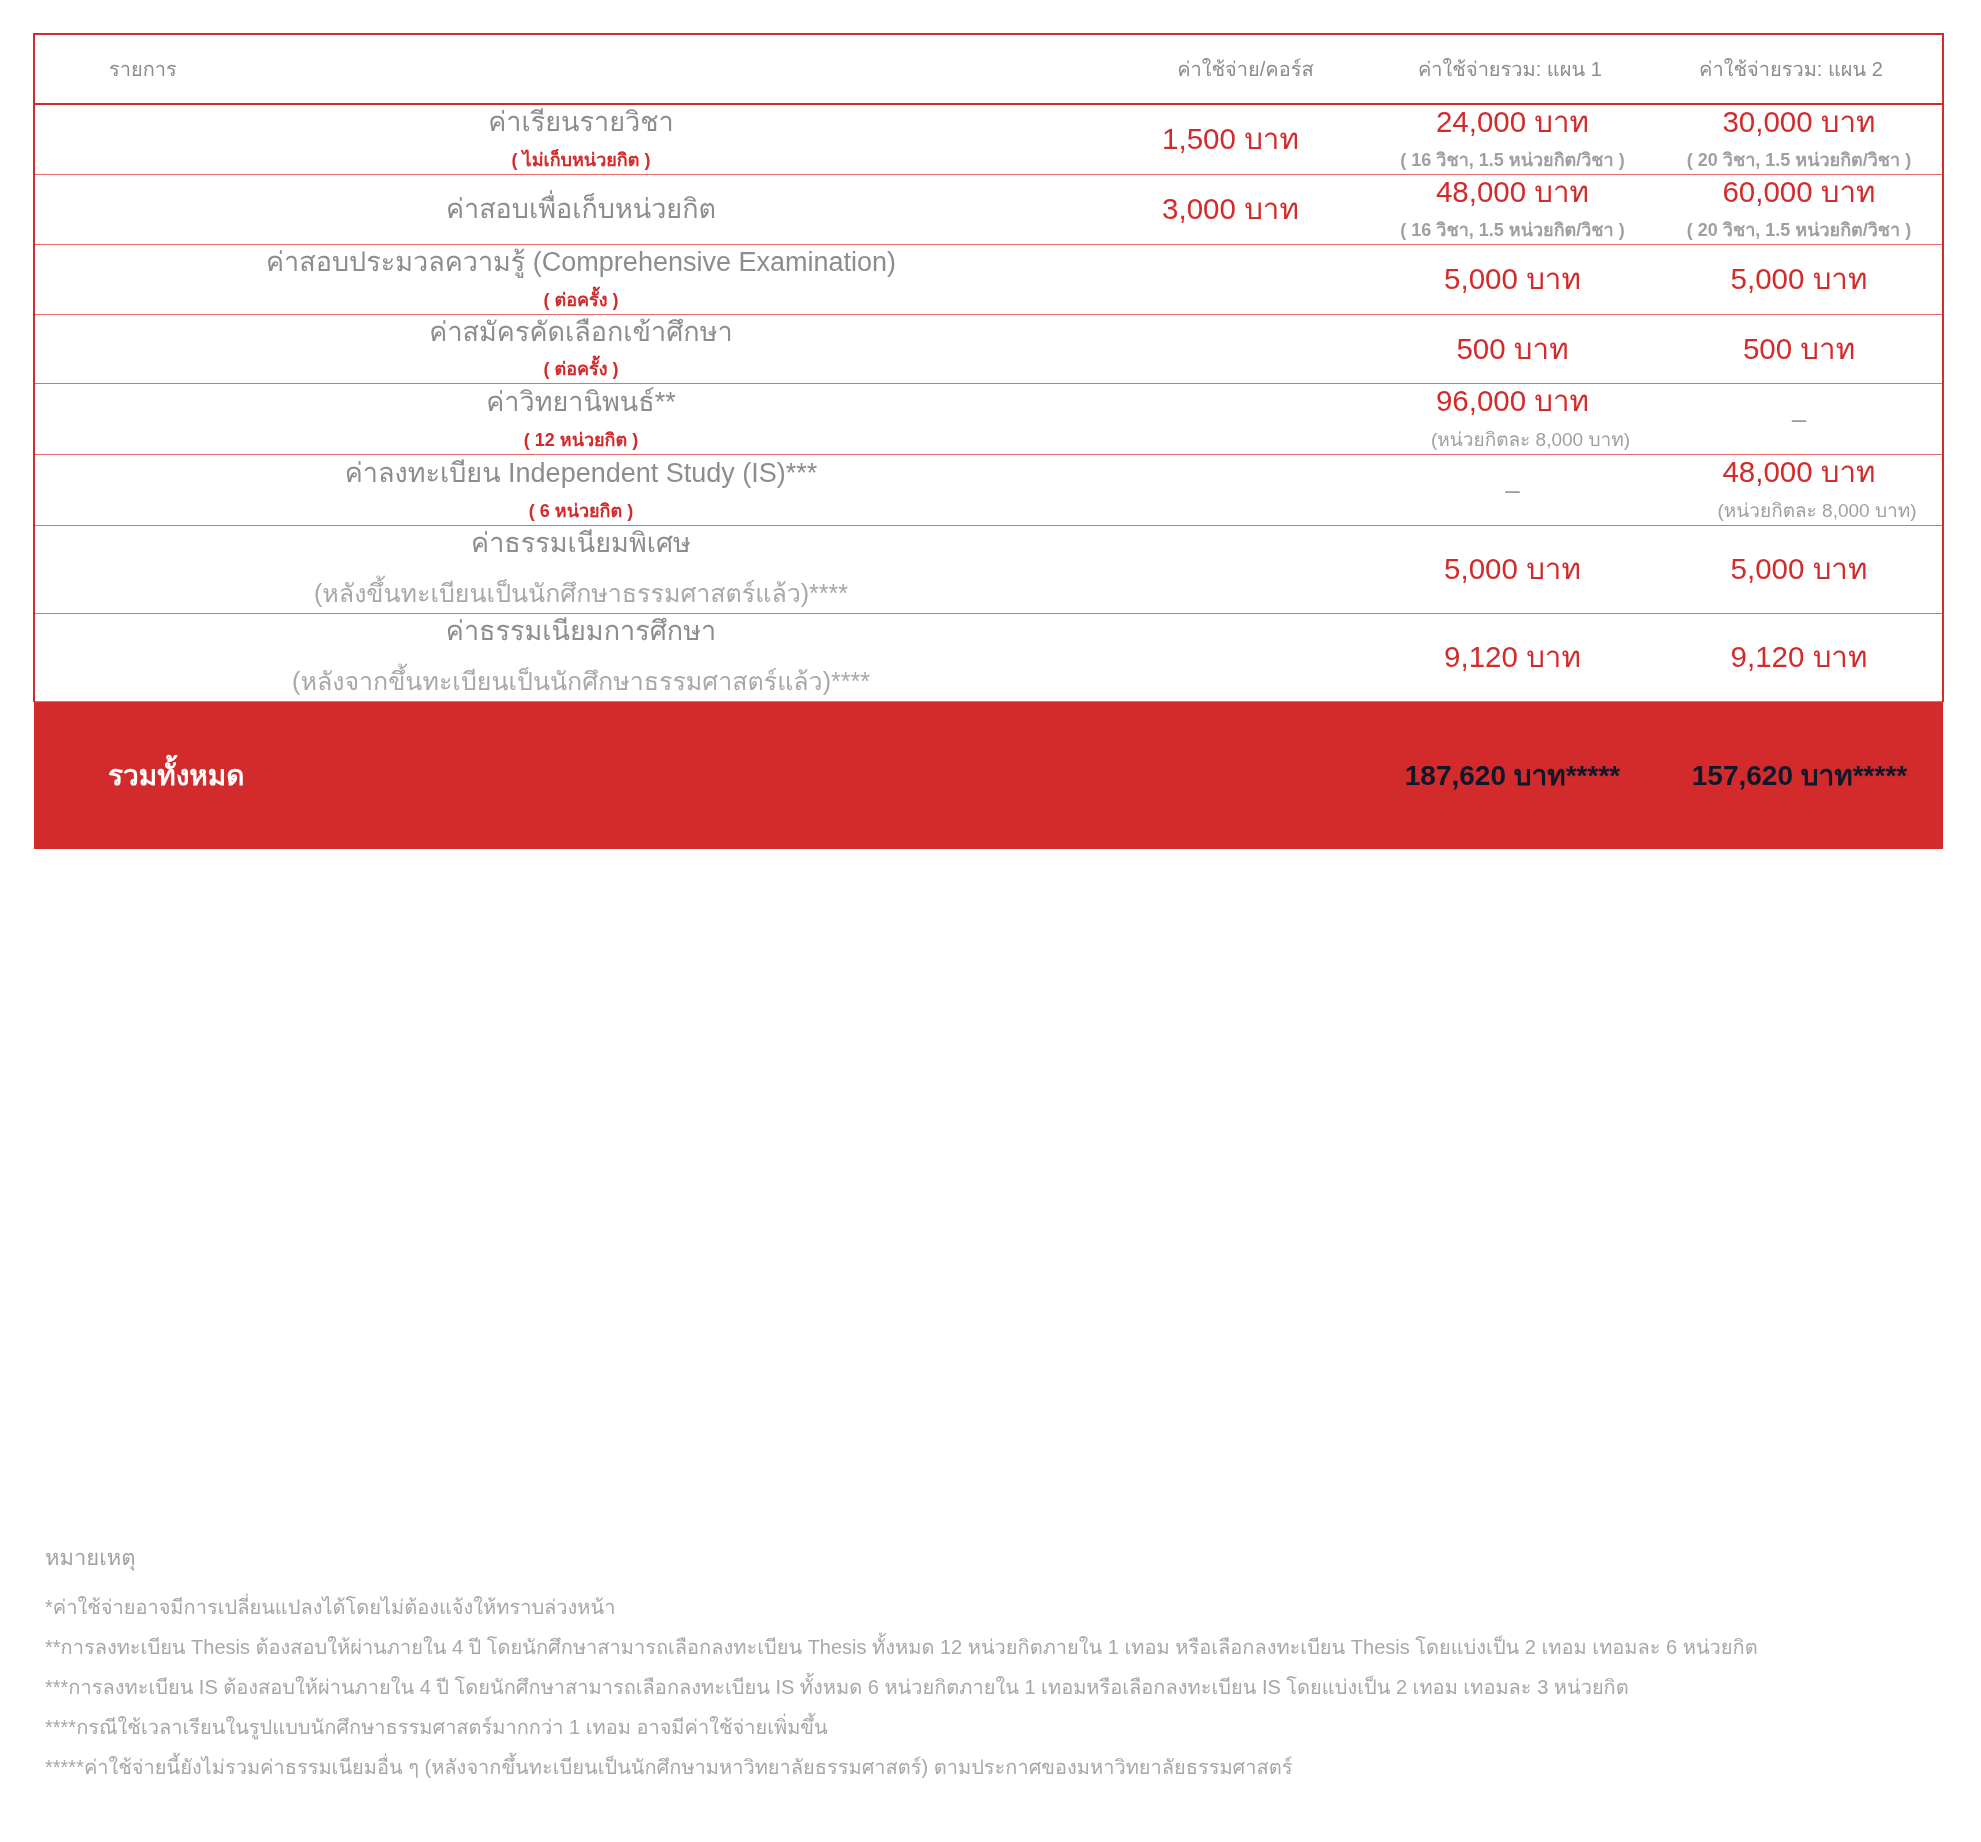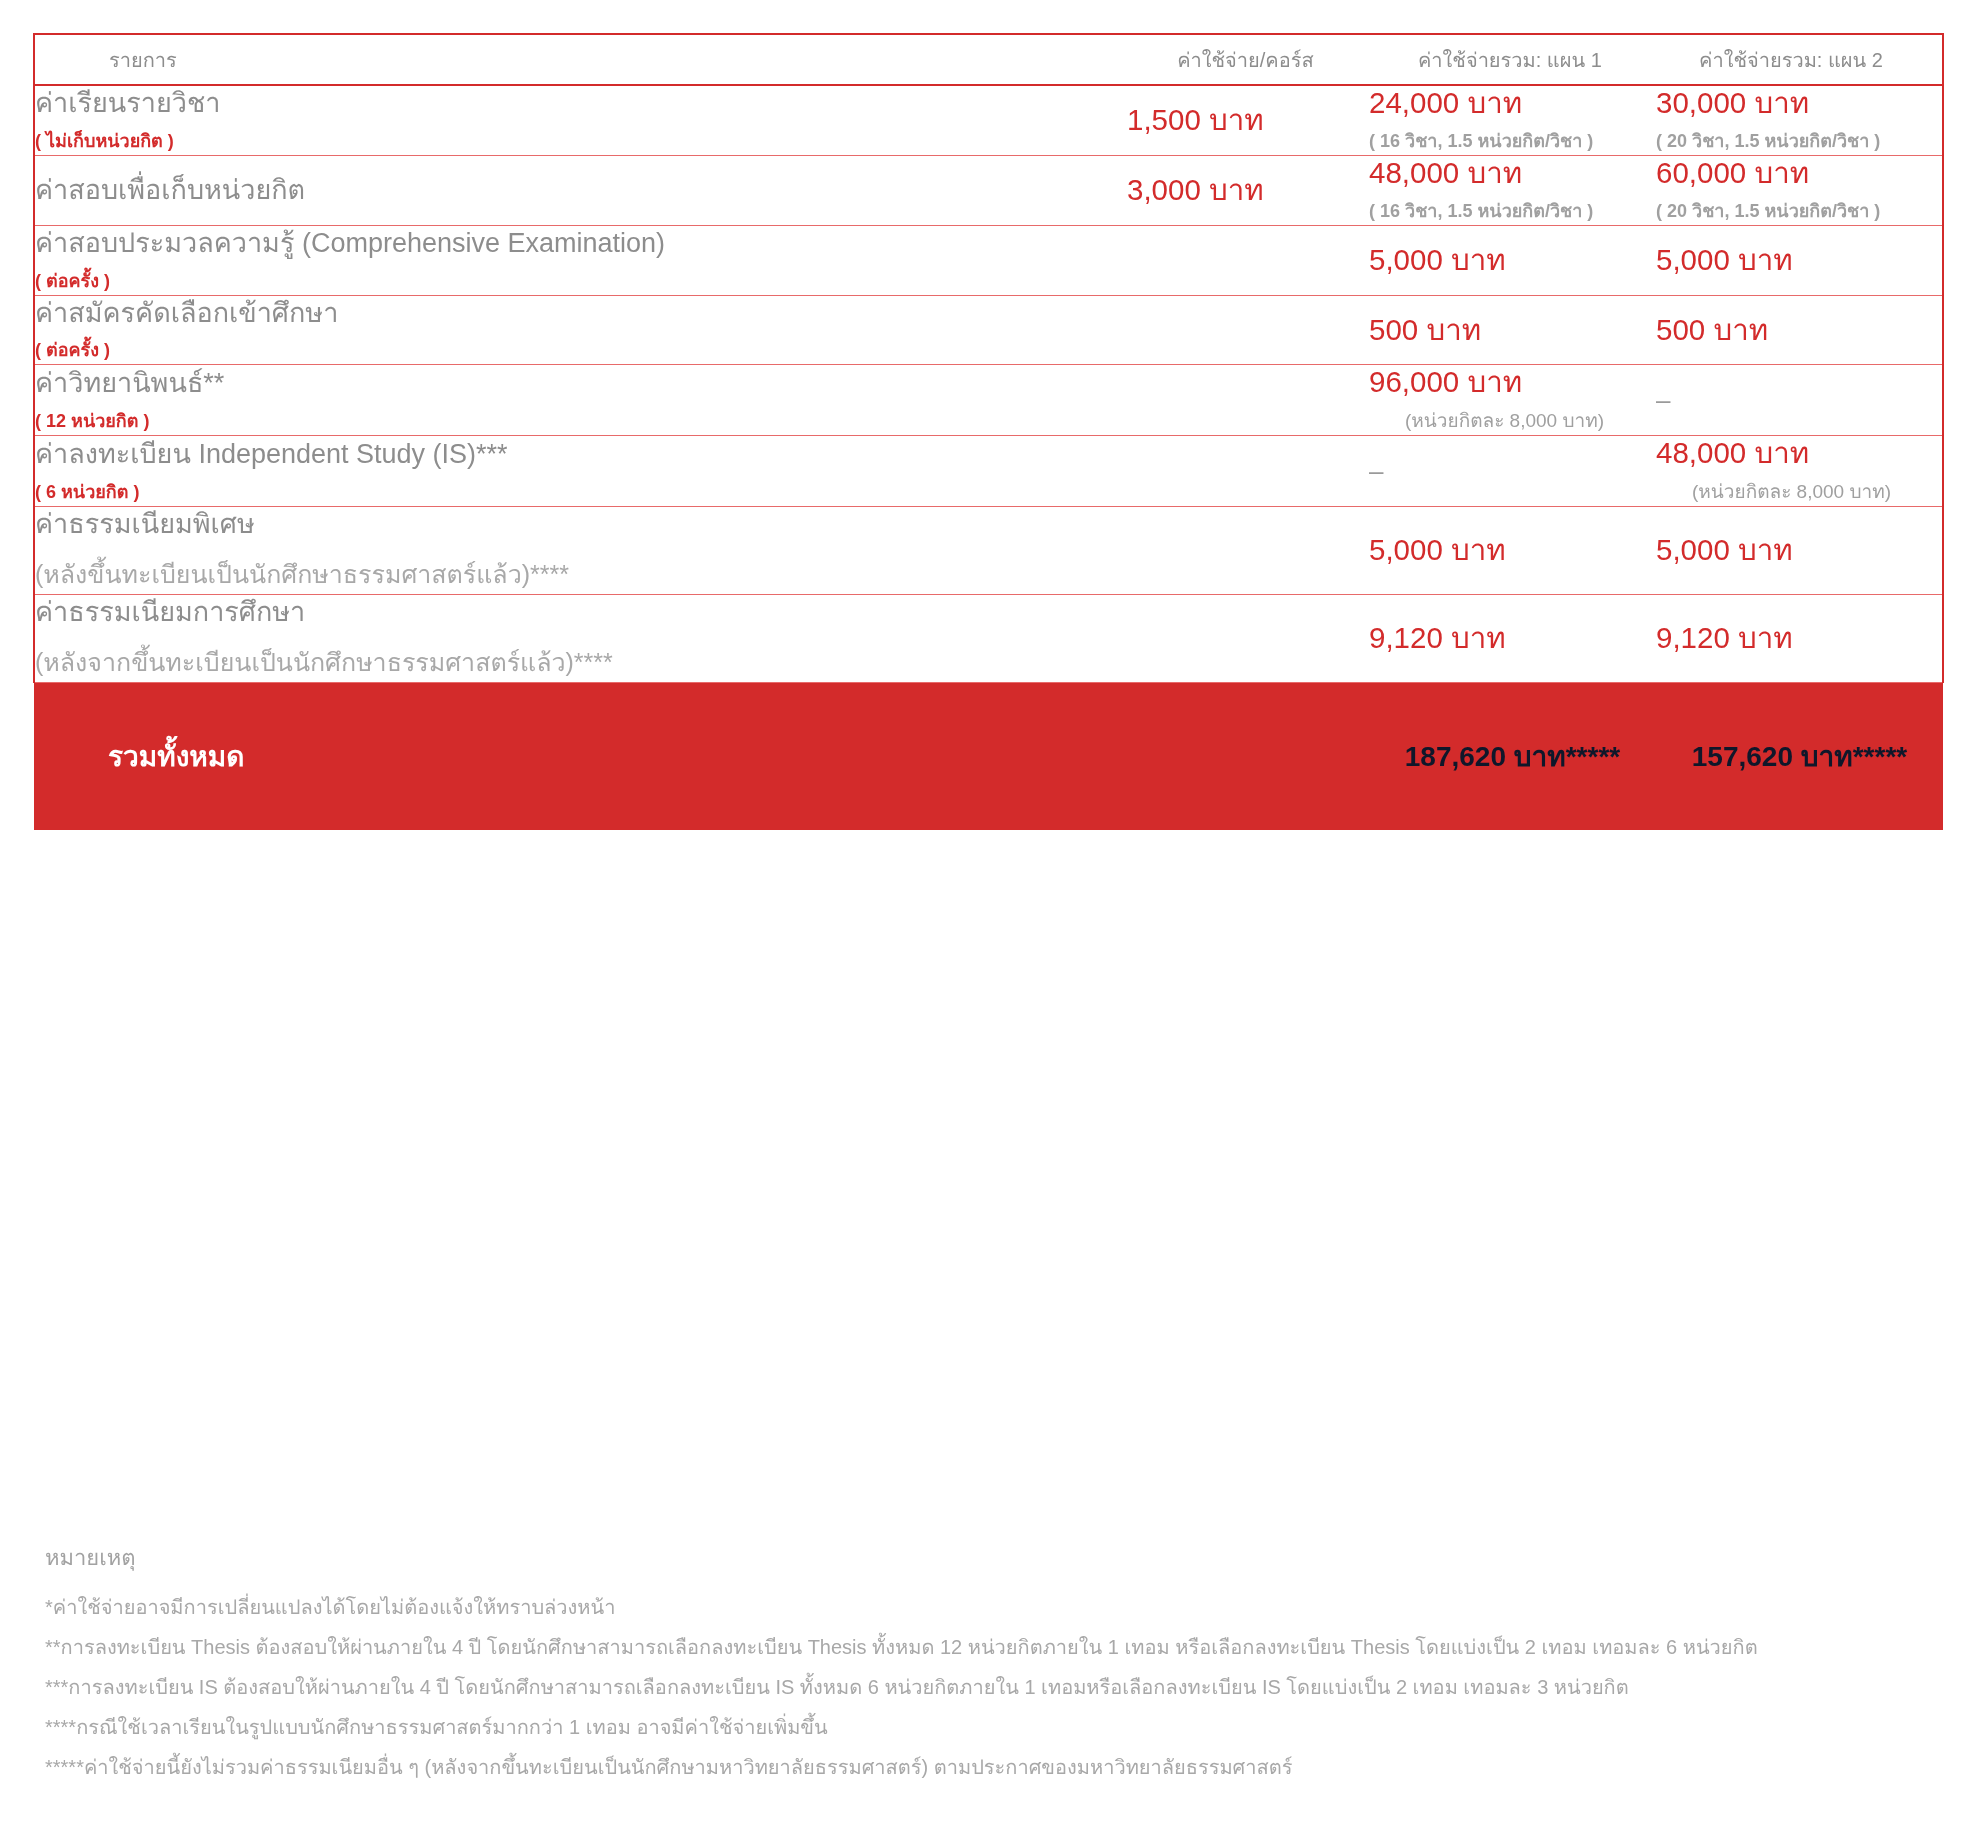--- a/index.html
+++ b/index.html
@@ -39,41 +39,42 @@
   .col-item    { width: 1093px; }
   .col-course  { width: 242px; }
   .col-plan1   { width: 287px; }
   .col-plan2   { width: 287px; }
 
   
   .thead-row th {
     border-top: 2.6px solid #d32b2b;
     border-bottom: 2.6px solid #d32b2b;
     border-left: 2.6px solid #d32b2b;
-    height: 51px;
+    height: 70px;
   }
   .thead-row th:last-child { border-right: 2.6px solid #d32b2b; }
   .thead-row th + th { border-left: none; }
 
   .hdr-label {
     font-size: 20px;
     color: #8d8d8d;
     font-weight: 400;
     white-space: nowrap;
   }
   .hdr-item  { padding-left: 74px; }
   .hdr-course{ text-align: center; padding-right: 5.2px; }
   .hdr-plan1 { text-align: center; padding-right: 5.2px; }
   .hdr-plan2 { text-align: center; padding-right: 16px; }
 
   
   .body-row td {
     border-bottom: 1.7px solid #e86a6a;
     border-left: 2.6px solid #d32b2b;
     background: #ffffff;
+    text-align: center;
   }
   .body-row td + td { border-left: none; }
   .body-row td:last-child { border-right: 2.6px solid #d32b2b; }
 
   .cell-item {
     padding: 22.6px 17.4px 22.6px 74px;
   }
   .item-main {
     font-size: 27px;
     color: #8d8d8d;

